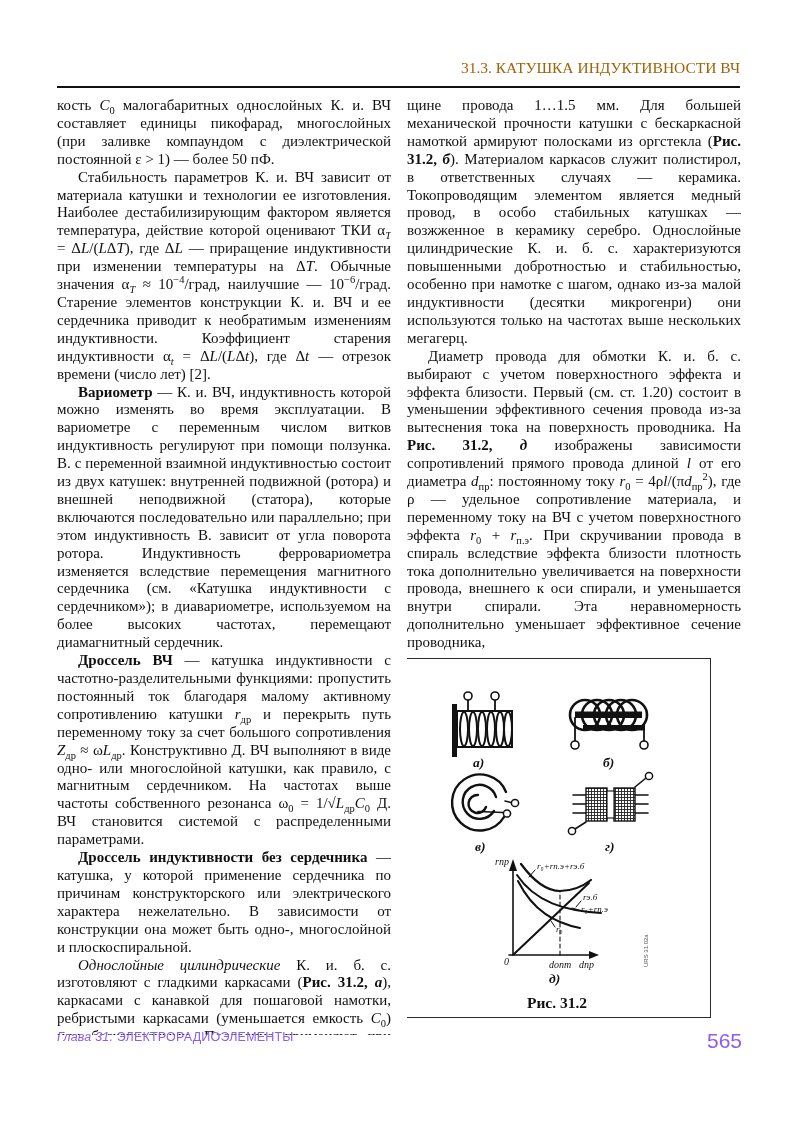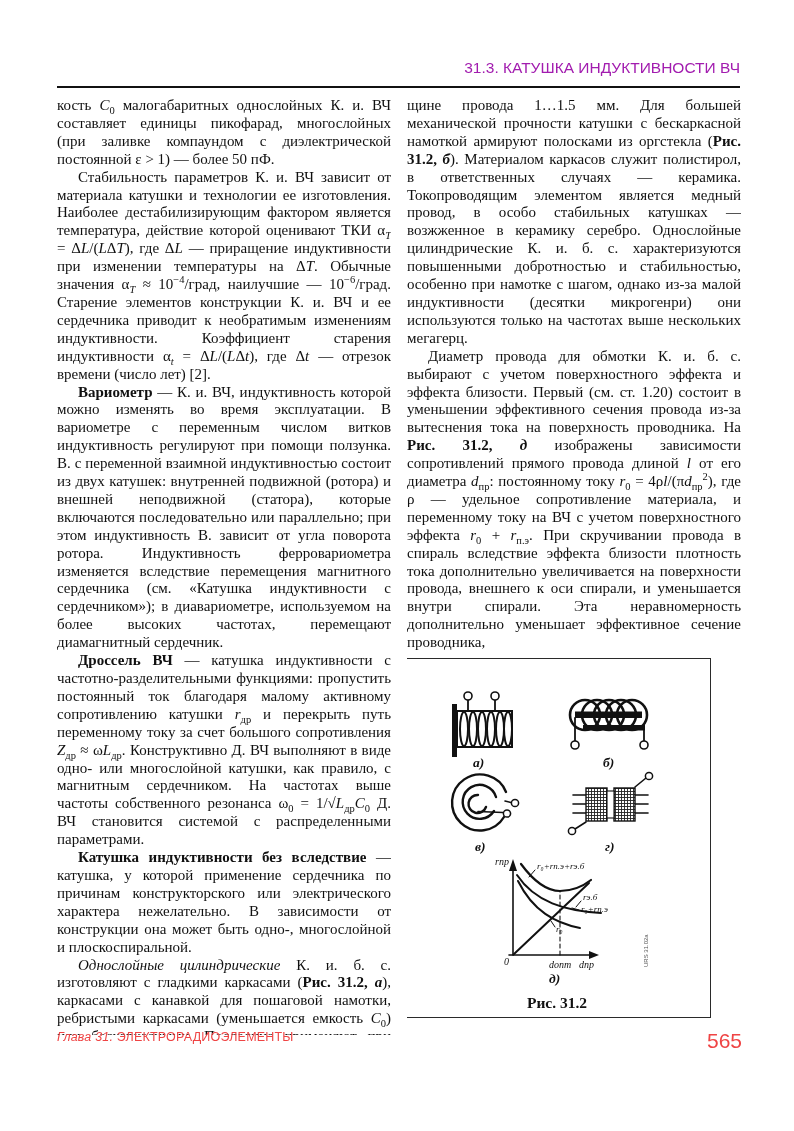--- a/index.html
+++ b/index.html
@@ -1,58 +1,58 @@
 <!DOCTYPE html>
 <html><head>
 <meta charset="utf-8">
 <style>
   html,body{margin:0;padding:0;background:#d9d9d9;}
   .page{position:relative;width:794px;height:1131px;margin:0 auto;background:#ffffff;
         font-family:"Liberation Serif",serif;color:#101010;overflow:hidden;}
   .header-title{position:absolute;top:59px;right:54px;
-        font-family:Liberation Sans, sans-serif;font-size:15.5px;color:#a21caf;}
+        font-family:Liberation Serif, serif;font-size:15.5px;color:#a16207;}
   .header-rule{position:absolute;top:86px;left:57px;right:54px;height:2px;background:#111;}
   .columns{position:absolute;top:97px;left:57px;width:684px;display:flex;gap:16px;}
   .col{width:334px;height:938px;overflow:hidden;}
   .para{margin:0;text-align:justify;text-indent:21px;font-size:15px;line-height:17.9px;}
   .para.noindent{text-indent:0;}
   .b{font-weight:700;}
   .i{font-style:italic;}
   .sub{vertical-align:sub;font-size:0.7em;line-height:0;}
   .sup{vertical-align:super;font-size:0.7em;line-height:0;}
   .figure-box{margin-top:6px;margin-left:-3px;width:305px;height:358px;
         border:1.5px solid #2a2a2a;background:#fff;}
   svg{display:block;}
   svg text{fill:#111;font-family:"Liberation Serif",serif;}
   .figlabel{font-style:italic;font-weight:700;font-size:13.5px;}
   .gl{font-style:italic;font-size:10px;}
   .gs{font-style:italic;font-size:9px;}
   .figcaption{font-weight:700;font-size:15.5px;}
   .wm{font-size:6px;fill:#555;font-family:"Liberation Sans",sans-serif;}
   .footer{position:absolute;left:57px;right:52px;top:1030px;display:flex;
         justify-content:space-between;align-items:flex-start;
-        font-family:"Liberation Sans",sans-serif;color:#ef4444;}
+        font-family:"Liberation Sans",sans-serif;color:#8b5cf6;}
   .footer-chapter{font-size:12.5px;letter-spacing:0.2px;}
   .footer-page{font-size:21px;line-height:1;}
 </style>
 </head>
 <body>
 
 <div class="page">
 
   <div class="header-title">31.3. КАТУШКА ИНДУКТИВНОСТИ ВЧ</div>
   <div class="header-rule"></div>
 
   <div class="columns">
     <div class="col">
         <p class="para noindent"><span>кость </span><span class="i">C</span><span class="sub">0</span><span> малогабаритных однослойных К. и. ВЧ составляет единицы пикофарад, многослойных (при заливке компаундом с диэлектрической постоянной ε &gt; 1) — более 50 пФ.</span></p>
         <p class="para"><span>Стабильность параметров К. и. ВЧ зависит от материала катушки и технологии ее изготовления. Наиболее дестабилизирующим фактором является температура, действие которой оценивают ТКИ α</span><span class="i sub">T</span><span> = Δ</span><span class="i">L</span><span>/(</span><span class="i">L</span><span>Δ</span><span class="i">T</span><span>), где Δ</span><span class="i">L</span><span> — приращение индуктивности при изменении температуры на Δ</span><span class="i">T</span><span>. Обычные значения α</span><span class="i sub">T</span><span> ≈ 10</span><span class="sup">−4</span><span>/град, наилучшие — 10</span><span class="sup">−6</span><span>/град. Старение элементов конструкции К. и. ВЧ и ее сердечника приводит к необратимым изменениям индуктивности. Коэффициент старения индуктивности α</span><span class="i sub">t</span><span> = Δ</span><span class="i">L</span><span>/(</span><span class="i">L</span><span>Δ</span><span class="i">t</span><span>), где Δ</span><span class="i">t</span><span> — отрезок времени (число лет) [2].</span></p>
         <p class="para"><span class="b">Вариометр</span><span> — К. и. ВЧ, индуктивность которой можно изменять во время эксплуатации. В вариометре с переменным числом витков индуктивность регулируют при помощи ползунка. В. с переменной взаимной индуктивностью состоит из двух катушек: внутренней подвижной (ротора) и внешней неподвижной (статора), которые включаются последовательно или параллельно; при этом индуктивность В. зависит от угла поворота ротора. Индуктивность ферровариометра изменяется вследствие перемещения магнитного сердечника (см. «Катушка индуктивности с сердечником»); в диавариометре, используемом на более высоких частотах, перемещают диамагнитный сердечник.</span></p>
         <p class="para"><span class="b">Дроссель ВЧ</span><span> — катушка индуктивности с частотно-разделительными функциями: пропустить постоянный ток благодаря малому активному сопротивлению катушки </span><span class="i">r</span><span class="sub">др</span><span> и перекрыть путь переменному току за счет большого сопротивления </span><span class="i">Z</span><span class="sub">др</span><span> ≈ ω</span><span class="i">L</span><span class="sub">др</span><span>. Конструктивно Д. ВЧ выполняют в виде одно- или многослойной катушки, как правило, с магнитным сердечником. На частотах выше частоты собственного резонанса ω</span><span class="sub">0</span><span> = 1/√</span><span class="i">L</span><span class="sub">др</span><span class="i">C</span><span class="sub">0</span><span> Д. ВЧ становится системой с распределенными параметрами.</span></p>
-        <p class="para"><span class="b">Катушка индуктивности без вследствие</span><span> — катушка, у которой применение сердечника по причинам конструкторского или электрического характера нежелательно. В зависимости от конструкции она может быть одно-, многослойной и плоскоспиральной.</span></p>
+        <p class="para"><span class="b">Дроссель индуктивности без сердечника</span><span> — катушка, у которой применение сердечника по причинам конструкторского или электрического характера нежелательно. В зависимости от конструкции она может быть одно-, многослойной и плоскоспиральной.</span></p>
         <p class="para"><span class="i">Однослойные цилиндрические</span><span> К. и. б. с. изготовляют с гладкими каркасами (</span><span class="b">Рис. 31.2, </span><span class="b i">а</span><span>), каркасами с канавкой для пошаговой намотки, ребристыми каркасами (уменьшается емкость </span><span class="i">C</span><span class="sub">0</span><span>) или бескаркасными. Последние применяют при числе витков до десяти и тол-</span></p>
       </div>
     <div class="col">
       <div>
           <p class="para noindent"><span>щине провода 1…1.5 мм. Для большей механической прочности катушки с бескаркасной намоткой армируют полосками из оргстекла (</span><span class="b">Рис. 31.2, </span><span class="b i">б</span><span>). Материалом каркасов служит полистирол, в ответственных случаях — керамика. Токопроводящим элементом является медный провод, в особо стабильных катушках — возжженное в керамику серебро. Однослойные цилиндрические К. и. б. с. характеризуются повышенными добротностью и стабильностью, особенно при намотке с шагом, однако из-за малой индуктивности (десятки микрогенри) они используются только на частотах выше нескольких мегагерц.</span></p>
           <p class="para"><span>Диаметр провода для обмотки К. и. б. с. выбирают с учетом поверхностного эффекта и эффекта близости. Первый (см. ст. 1.20) состоит в уменьшении эффективного сечения провода из-за вытеснения тока на поверхность проводника. На </span><span class="b">Рис. 31.2, </span><span class="b i">д</span><span> изображены зависимости сопротивлений прямого провода длиной </span><span class="i">l</span><span> от его диаметра </span><span class="i">d</span><span class="sub">пр</span><span>: постоянному току </span><span class="i">r</span><span class="sub">0</span><span> = 4ρ</span><span class="i">l</span><span>/(π</span><span class="i">d</span><span class="sub">пр</span><span class="sup">2</span><span>), где ρ — удельное сопротивление материала, и переменному току на ВЧ с учетом поверхностного эффекта </span><span class="i">r</span><span class="sub">0</span><span> + </span><span class="i">r</span><span class="sub">п.э</span><span>. При скручивании провода в спираль вследствие эффекта близости плотность тока дополнительно увеличивается на поверхности провода, внешнего к оси спирали, и уменьшается внутри спирали. Эта неравномерность дополнительно уменьшает эффективное сечение проводника,</span></p>
         </div>
 
       <div class="figure-box">
         <svg viewBox="0 0 305 358" width="305" height="358">

